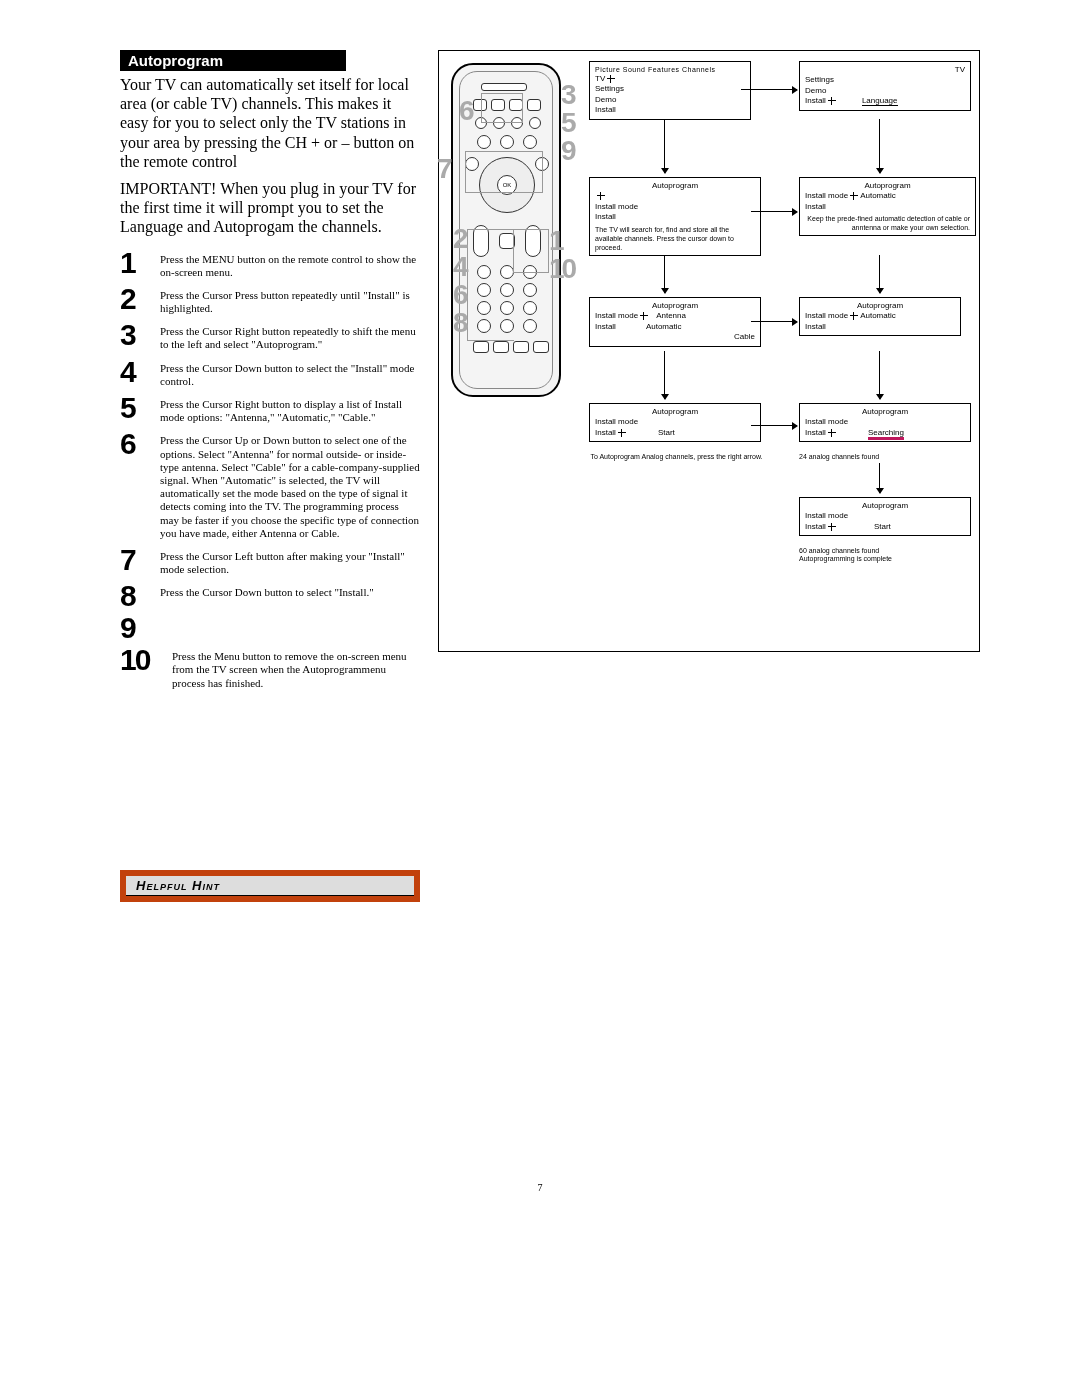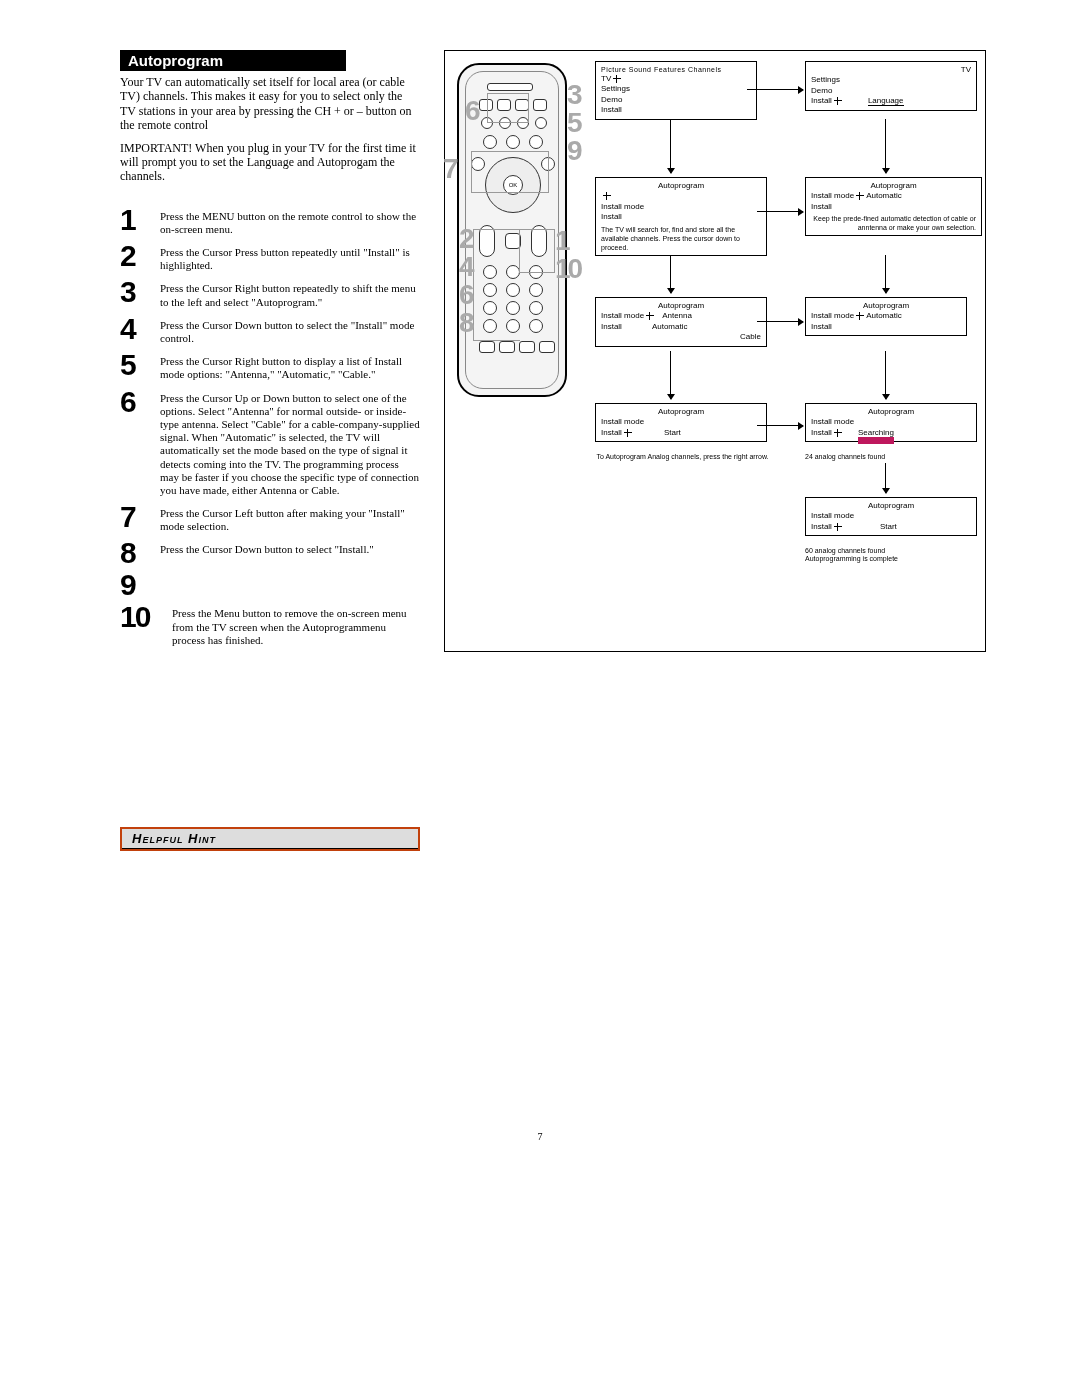--- a/index.html
+++ b/index.html
@@ -19,44 +19,44 @@
     color: #fff;
     font-family: Arial, Helvetica, sans-serif;
     font-weight: bold;
     font-size: 24px;
     text-align: center;
     padding: 6px 0;
     margin-bottom: 18px;
   }
   .two-col {
     display: flex;
-    gap: 24px;
+    gap: 18px;
   }
   .left-col {
     width: 300px;
     flex: 0 0 300px;
   }
   .right-col {
     flex: 1;
     position: relative;
   }
   .subtitle-bar {
     background: #000;
     color: #fff;
     font-family: Arial, Helvetica, sans-serif;
     font-weight: bold;
     font-size: 15px;
     padding: 2px 8px;
     margin-bottom: 4px;
     width: 210px;
   }
   .intro {
-    font-size: 12px;
+    font-size: 16px;
     line-height: 1.2;
-    margin-bottom: 24px;
+    margin-bottom: 14px;
   }
   .intro p { margin: 0 0 8px 0; }
   .steps {  }
   .step {
     display: flex;
     gap: 8px;
     margin-bottom: 8px;
   }
   .step-num {
     font-family: Arial, Helvetica, sans-serif;
@@ -69,21 +69,21 @@
     text-align: left;
   }
   .step-num.wide { width: 44px; flex-basis:44px; letter-spacing:-2px;}
   .step-text {
     font-size: 11px;
     line-height: 1.2;
     flex: 1;
     padding-top: 2px;
   }
   .hint-box {
-    border: 2px solid #c2410c;
+    border: 6px solid #c2410c;
     margin-top: 180px;
     font-size: 11px;
   }
   .hint-title {
     background: #ddd;
     font-family: Arial, Helvetica, sans-serif;
     font-weight: bold;
     font-style: italic;
     font-variant: small-caps;
     font-size: 13px;
@@ -346,21 +346,21 @@
         <div class="menu-box" style="left:150px; top:352px; width:160px;">
           <div class="row" style="text-align:center;">Autoprogram</div>
           <div class="row">Install mode</div>
           <div class="row"><span>Install</span><span class="cursor-x"></span><span style="margin-left:30px;">Start</span></div>
         </div>
         <div class="tiny-caption" style="left:150px; top:402px; width:175px; text-align:center;">To Autoprogram Analog channels, press the right arrow.</div>
 
         <div class="menu-box" style="left:360px; top:352px; width:160px;">
           <div class="row" style="text-align:center;">Autoprogram</div>
           <div class="row">Install mode</div>
-          <div class="row"><span>Install</span><span class="cursor-x"></span><span style="margin-left:14px; border-bottom:7px solid #be185d;">Searching</span></div>
+          <div class="row"><span>Install</span><span class="cursor-x"></span><span style="margin-left:30px; border-bottom:3px solid #be185d;">Searching</span></div>
         </div>
         <div class="tiny-caption" style="left:360px; top:402px;">24 analog channels found</div>
 
         <div class="conn-line conn-h arrow-right" style="left:312px; top:374px; width:46px;"></div>
         <div class="conn-line conn-v arrow-down" style="left:440px; top:412px; height:30px;"></div>
 
         <div class="menu-box" style="left:360px; top:446px; width:160px;">
           <div class="row" style="text-align:center;">Autoprogram</div>
           <div class="row">Install mode</div>
           <div class="row"><span>Install</span><span class="cursor-x"></span><span style="margin-left:36px;">Start</span></div>

